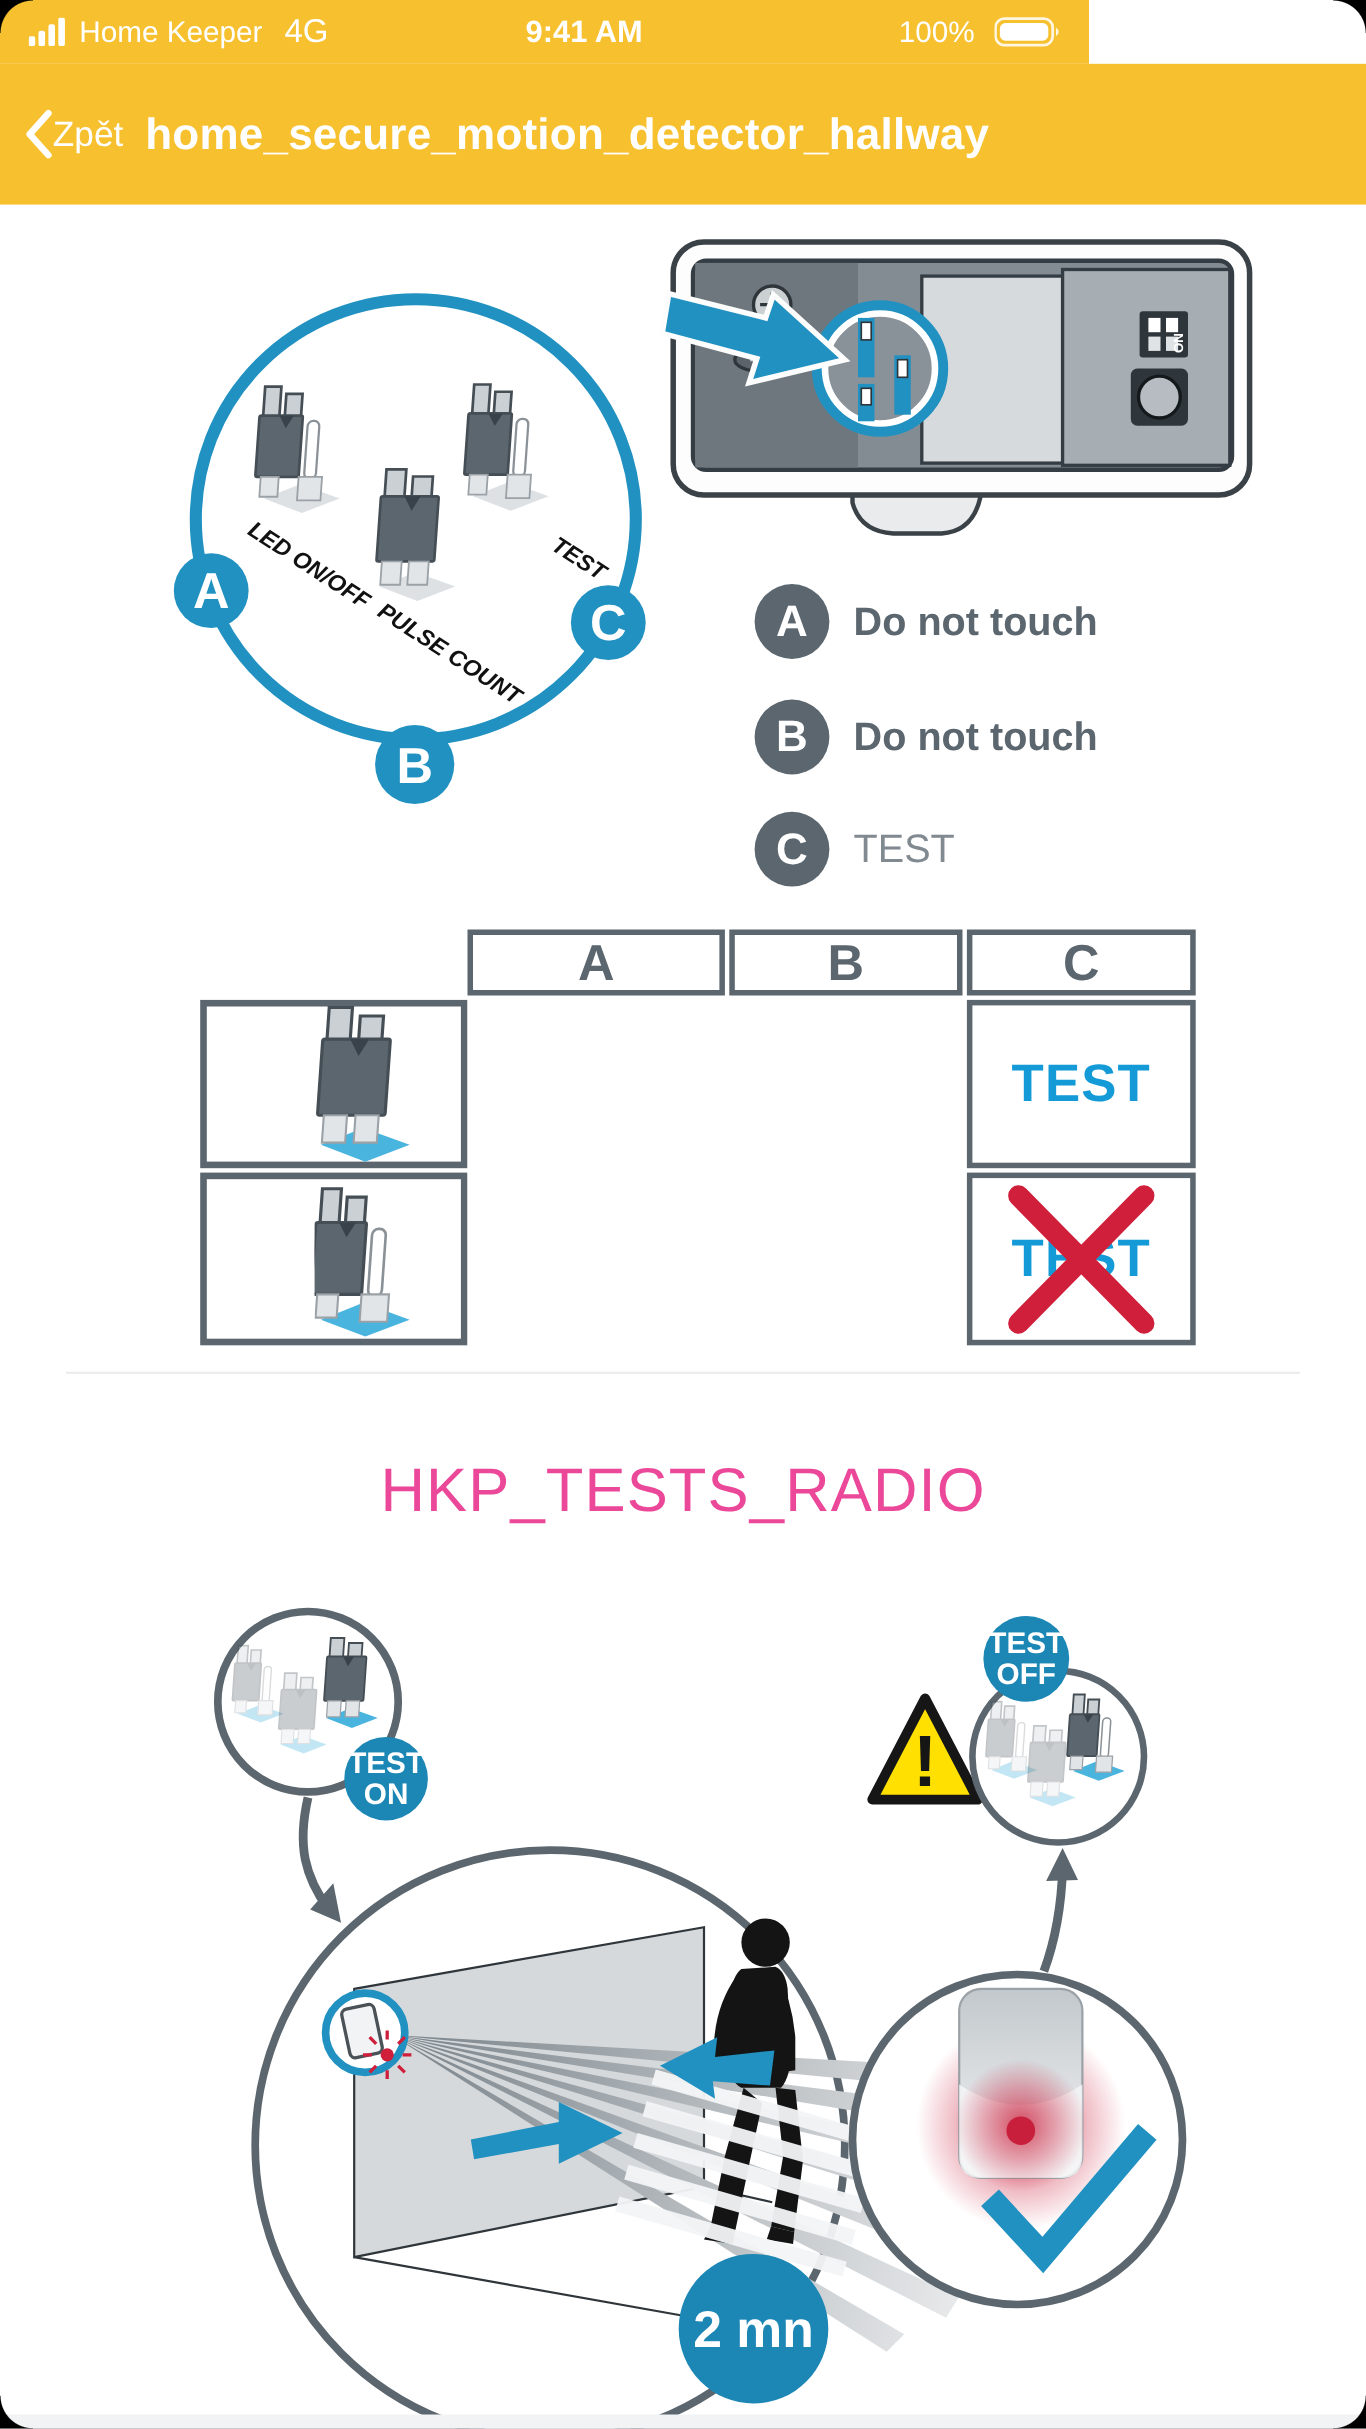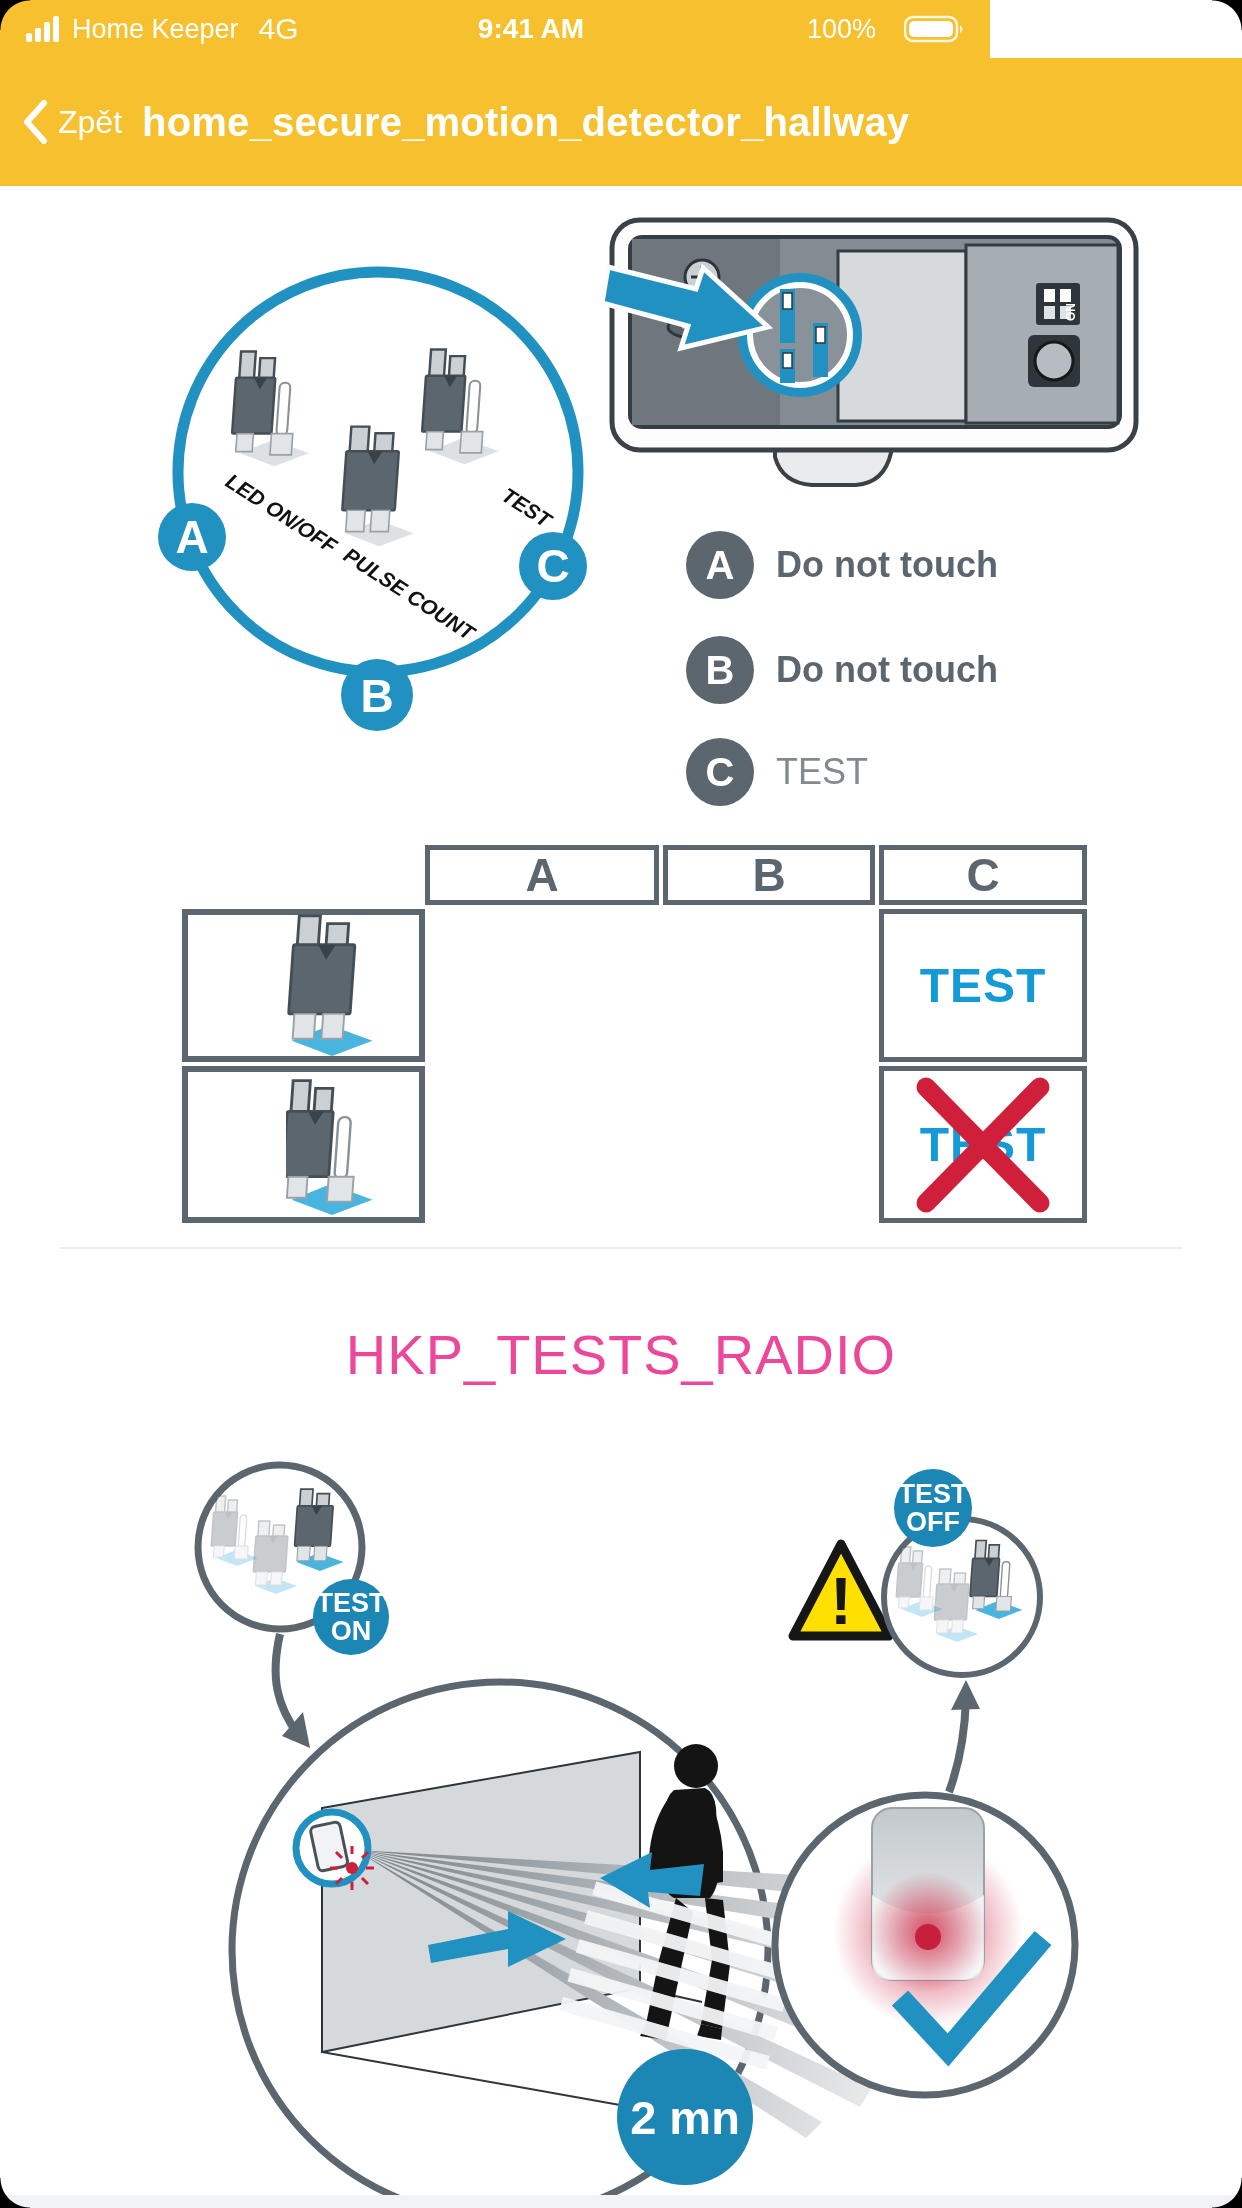--- a/index.html
+++ b/index.html
@@ -5,25 +5,25 @@
   html,body{margin:0;padding:0;background:#222;}
   .screen{position:relative;width:1242px;height:2208px;background:#fff;overflow:hidden;
           font-family:"Liberation Sans","DejaVu Sans",sans-serif;margin:0 auto;}
   
   .statusbar{position:absolute;left:0;top:0;width:990px;height:58px;background:#F6C02F;
              display:flex;align-items:center;color:#fff;}
   .sb-left{position:absolute;left:26px;top:0;height:58px;display:flex;align-items:center;gap:12px;}
   .sb-carrier{font-size:27px;font-weight:500;}
   .sb-net{font-size:30px;font-weight:400;margin-left:8px;}
   .sb-time{position:absolute;left:0;width:100%;text-align:center;font-size:28px;font-weight:700;margin-left:36px;}
-  .sb-right{position:absolute;right:24px;top:0;height:58px;display:flex;align-items:center;gap:28px;}
+  .sb-right{position:absolute;right:24px;top:0;height:58px;display:flex;align-items:center;gap:18px;}
   .sb-batt-pct{font-size:27px;font-weight:400;}
   .navbar{position:absolute;left:0;top:58px;width:1242px;height:128px;background:#F6C02F;
           display:flex;align-items:center;}
-  .back-btn{display:flex;align-items:center;gap:10px;margin-left:22px;cursor:pointer;}
+  .back-btn{display:flex;align-items:center;margin-left:22px;cursor:pointer;}
   .back-label{color:#fff;font-size:32px;font-weight:400;}
   .nav-title{color:#fff;font-size:40px;font-weight:700;margin-left:20px;white-space:nowrap;
              overflow:hidden;letter-spacing:.2px;}
   
   .corner{position:absolute;width:30px;height:30px;z-index:60;}
   .corner.tl{left:0;top:0;background:radial-gradient(circle at 30px 30px,transparent 29px,#000 30px);}
   .corner.tr{right:0;top:0;background:radial-gradient(circle at 0 30px,transparent 29px,#000 30px);}
   .corner.bl{left:0;bottom:0;background:radial-gradient(circle at 30px 0,transparent 29px,#000 30px);}
   .corner.br{right:0;bottom:0;background:radial-gradient(circle at 0 0,transparent 29px,#000 30px);}
   

